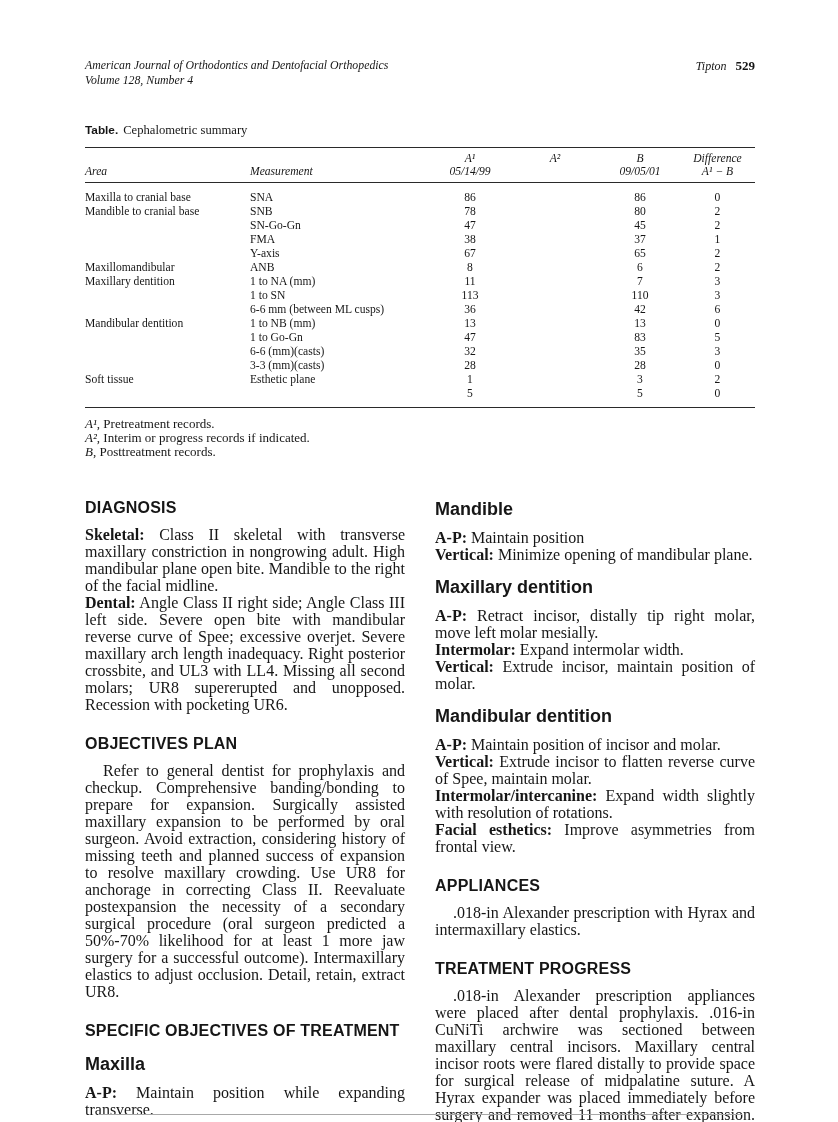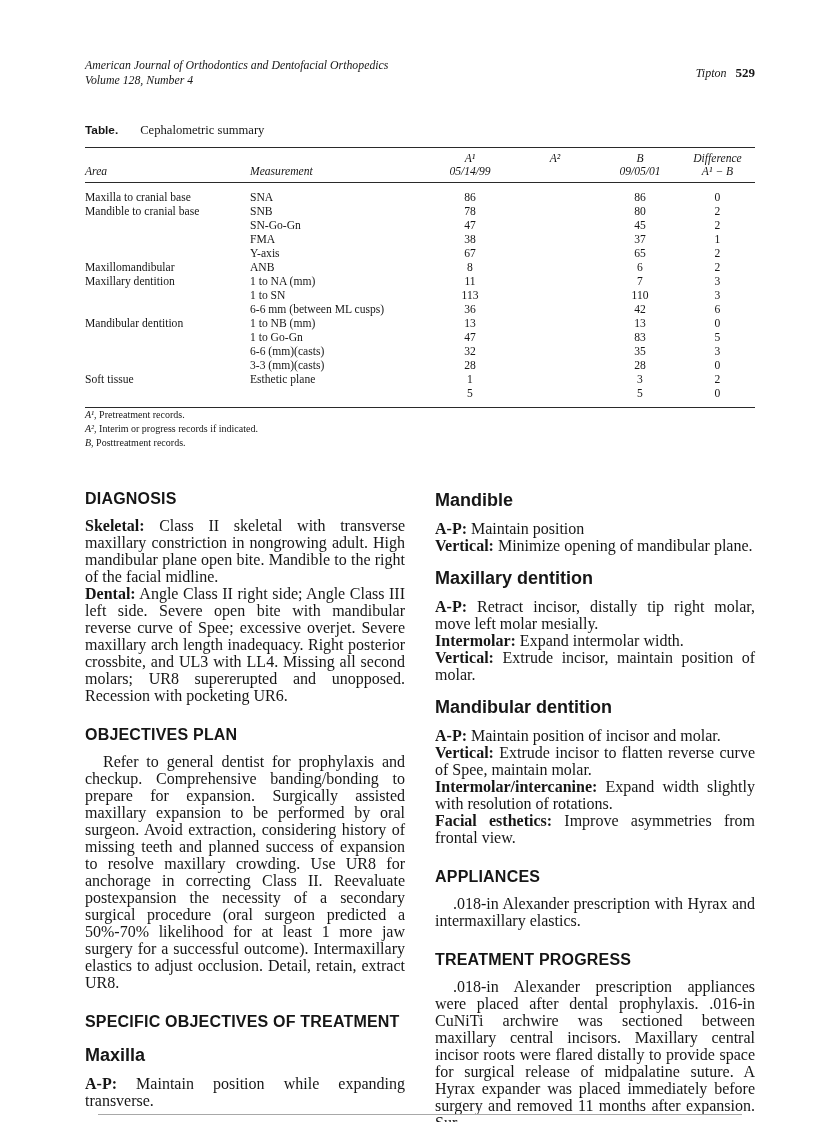--- a/index.html
+++ b/index.html
@@ -13,29 +13,29 @@
     width: 838px; height: 1122px;
     padding: 58px 83px 0 85px;
     background: #ffffff;
   }
   .page::after {
     content: ""; position: absolute; left: 98px; right: 96px; bottom: 7px;
     border-bottom: 1px solid #a8a8a8;
   }
 
   
-  .hdr { display: flex; justify-content: space-between; align-items: center; }
+  .hdr { display: flex; justify-content: space-between; align-items: flex-start; }
   .hdr-left { font-style: italic; font-size: 11.8px; line-height: 14.5px; }
   .hdr-right { font-size: 12px; white-space: nowrap; }
   .hdr-author { font-style: italic; margin-right: 9px; }
   .hdr-page { font-weight: bold; font-size: 13px; }
 
   
   .caption { margin-top: 36px; font-size: 12.6px; }
-  .cap-label { font-family: "Liberation Sans", sans-serif; font-weight: bold; font-size: 11.8px; margin-right: 22px; }
+  .cap-label { font-family: "Liberation Sans", sans-serif; font-weight: bold; font-size: 11.8px; margin-right: 5px; }
 
   
   table.ceph {
     width: 670px; margin-top: 9px;
     border-collapse: collapse; table-layout: fixed;
     font-size: 11.6px;
     border-top: 1px solid #2a2a2a; border-bottom: 1px solid #2a2a2a;
   }
   table.ceph thead tr { border-bottom: 1px solid #2a2a2a; }
   table.ceph th {
@@ -46,21 +46,21 @@
   .th-meas { text-align: left; padding-left: 38px; }
   .th-num  { text-align: center; }
   .th-spacer { height: 13px; }
   table.ceph td { padding: 0; line-height: 14px; vertical-align: top; }
   .td-area, .td-meas { text-align: left; }
   .td-num { text-align: center; }
   table.ceph tbody tr:first-child td { padding-top: 8px; }
   table.ceph tbody tr:last-child td { padding-bottom: 6px; }
 
   
-  .footnotes { margin-top: 0; font-size: 10px; line-height: 14px; }
+  .footnotes { margin-top: 9px; font-size: 13px; line-height: 14px; }
   .fn-sym { font-style: italic; }
 
   
   .columns { display: flex; margin-top: 40px; }
   .col { width: 320px; }
   .col.left { margin-right: 30px; }
   .heading {
     font-family: "Liberation Sans", sans-serif; font-weight: bold;
     font-size: 16px; letter-spacing: 0.2px; margin: 22px 0 9px;
   }

